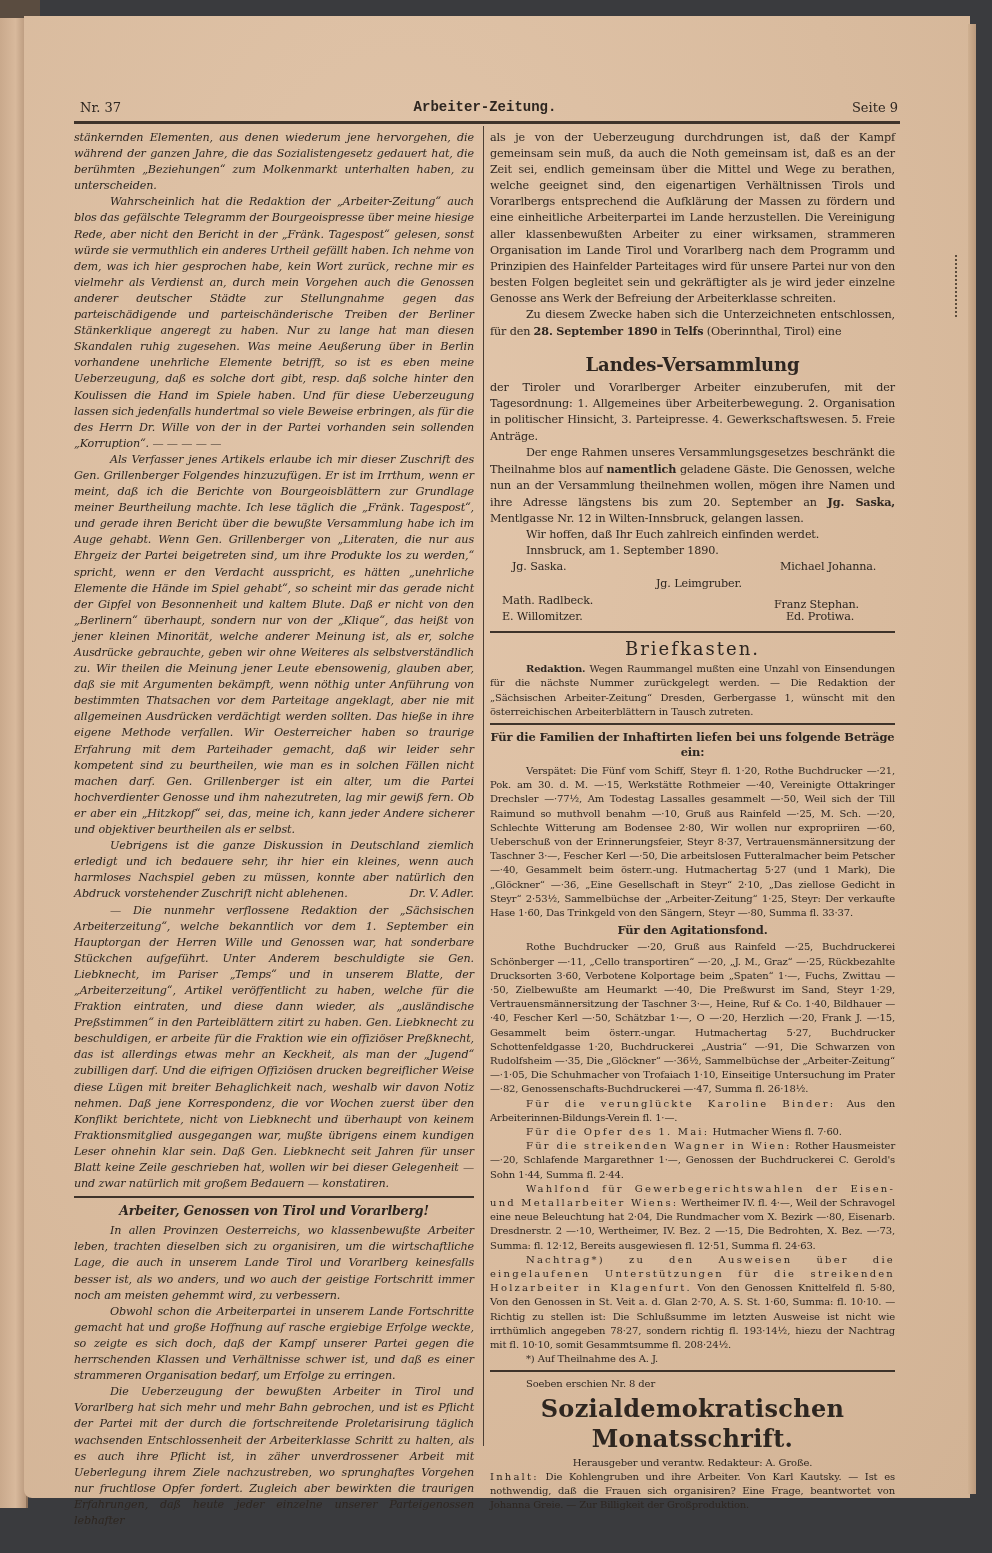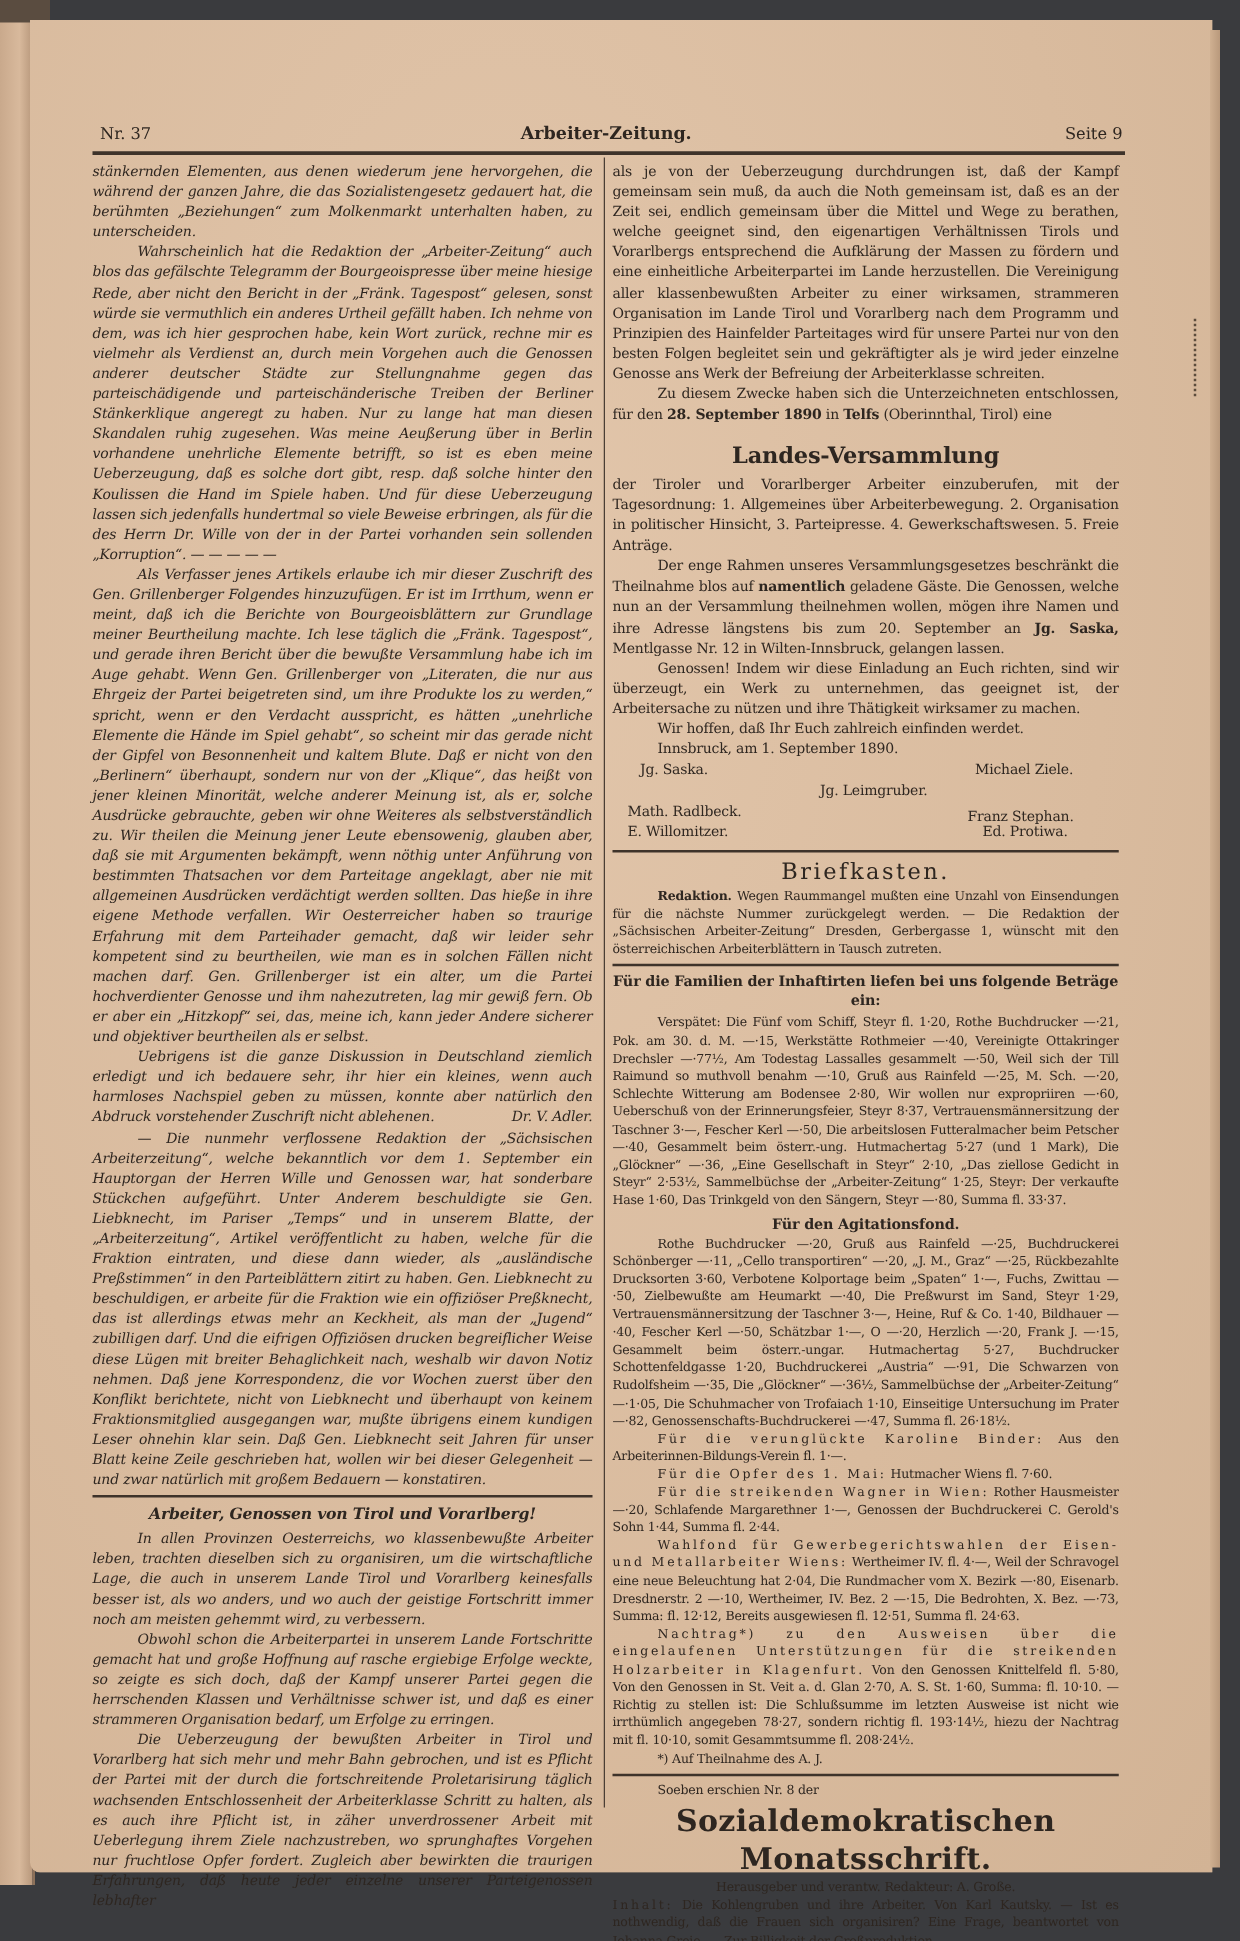--- a/index.html
+++ b/index.html
@@ -27,21 +27,21 @@
   }
   .page-right-edge {
     position: absolute; right: -6px; top: 8px; width: 8px; height: 1470px;
     background: linear-gradient(90deg, #cfb091, #b9997c);
   }
   .header {
     position: absolute; left: 64px; top: 98px; width: 842px; height: 22px;
     font-size: 13px;
   }
   .hdr-nr { position: absolute; left: 16px; top: 2px; }
-  .hdr-title { position: absolute; left: 0; right: 0; text-align: center; font-weight: bold; font-size: 14px; top: 1px; }
+  .hdr-title { position: absolute; left: 0; right: 0; text-align: center; font-weight: bold; font-size: 14px; top: 1px; font-family: Liberation Mono, monospace; }
   .hdr-page { position: absolute; right: 8px; top: 2px; }
   .header-rule {
     position: absolute; left: 74px; top: 121px; width: 826px; height: 3px;
     background: #3e332a;
   }
   .col-rule {
     position: absolute; left: 483px; top: 126px; width: 1px; height: 1320px;
     background: #4a3e34;
   }
   .col {
@@ -127,27 +127,26 @@
   </p>
   <div class="big-head">Landes-Versammlung</div>
   <p>der Tiroler und Vorarlberger Arbeiter einzuberufen, mit der Tagesordnung: 1. Allgemeines über Arbeiterbewegung. 2. Organisation in politischer Hinsicht, 3. Parteipresse. 4. Gewerkschaftswesen. 5. Freie Anträge.</p>
   <p class="ind">
     <span>Der enge Rahmen unseres Versammlungsgesetzes beschränkt die Theilnahme blos auf</span>
     <b>namentlich</b>
     <span>geladene Gäste. Die Genossen, welche nun an der Versammlung theilnehmen wollen, mögen ihre Namen und ihre Adresse längstens bis zum 20. September an</span>
     <b>Jg. Saska,</b>
     <span>Mentlgasse Nr. 12 in Wilten-Innsbruck, gelangen lassen.</span>
   </p>
-  <p class="ind">Genossen! Indem wir diese Einladung an Euch richten, sind wir überzeugt, ein Werk zu unternehmen, das geeignet ist, der Arbeitersache zu nützen und ihre Thätigkeit wirksamer zu machen.</p>
   <p class="ind">Wir hoffen, daß Ihr Euch zahlreich einfinden werdet.</p>
   <p class="ind">Innsbruck, am 1. September 1890.</p>
 
   <div class="sig-grid">
     <span class="sig" style="left:22px;top:0">Jg. Saska.</span>
-    <span class="sig" style="left:290px;top:0">Michael Ziele.</span>
+    <span class="sig" style="left:290px;top:0">Michael Johanna.</span>
     <span class="sig" style="left:166px;top:17px">Jg. Leimgruber.</span>
     <span class="sig" style="left:12px;top:34px">Math. Radlbeck.</span>
     <span class="sig" style="left:284px;top:38px">Franz Stephan.</span>
     <span class="sig" style="left:12px;top:50px">E. Willomitzer.</span>
     <span class="sig" style="left:296px;top:50px">Ed. Protiwa.</span>
   </div>
 
   <div class="rule" style="margin-top:-8px"></div>
   <div class="brief-head">Briefkasten.</div>
   <p class="ind small">

